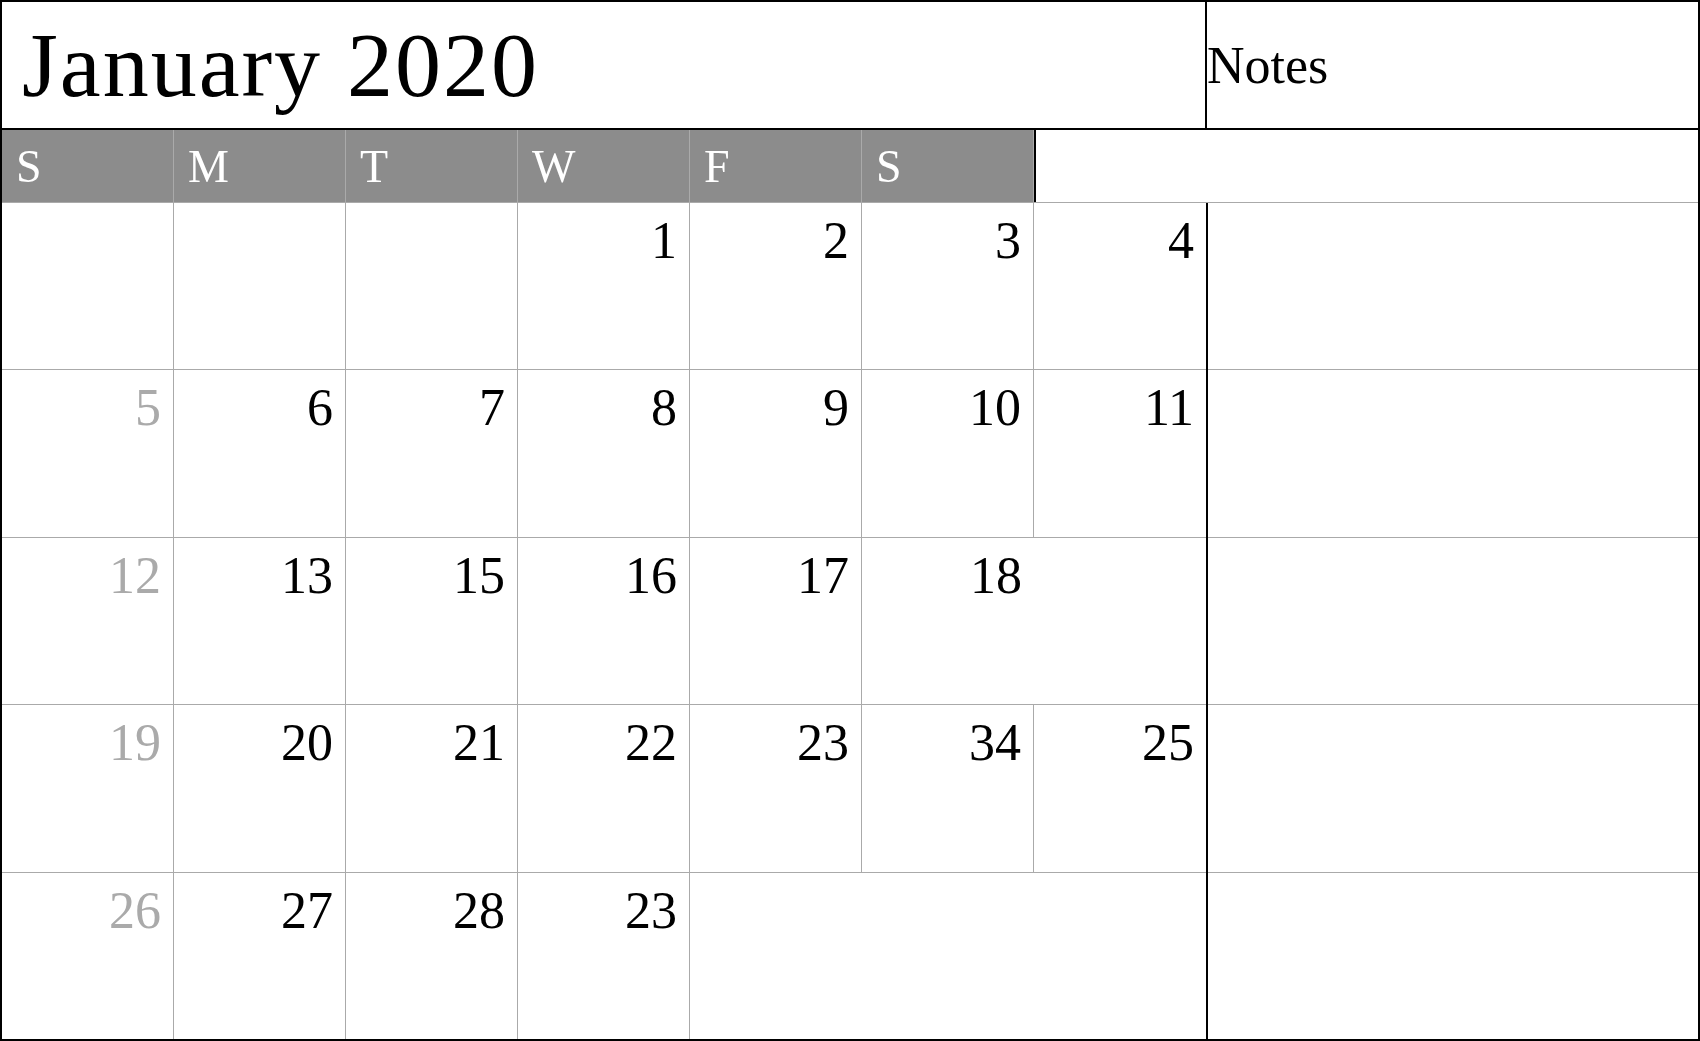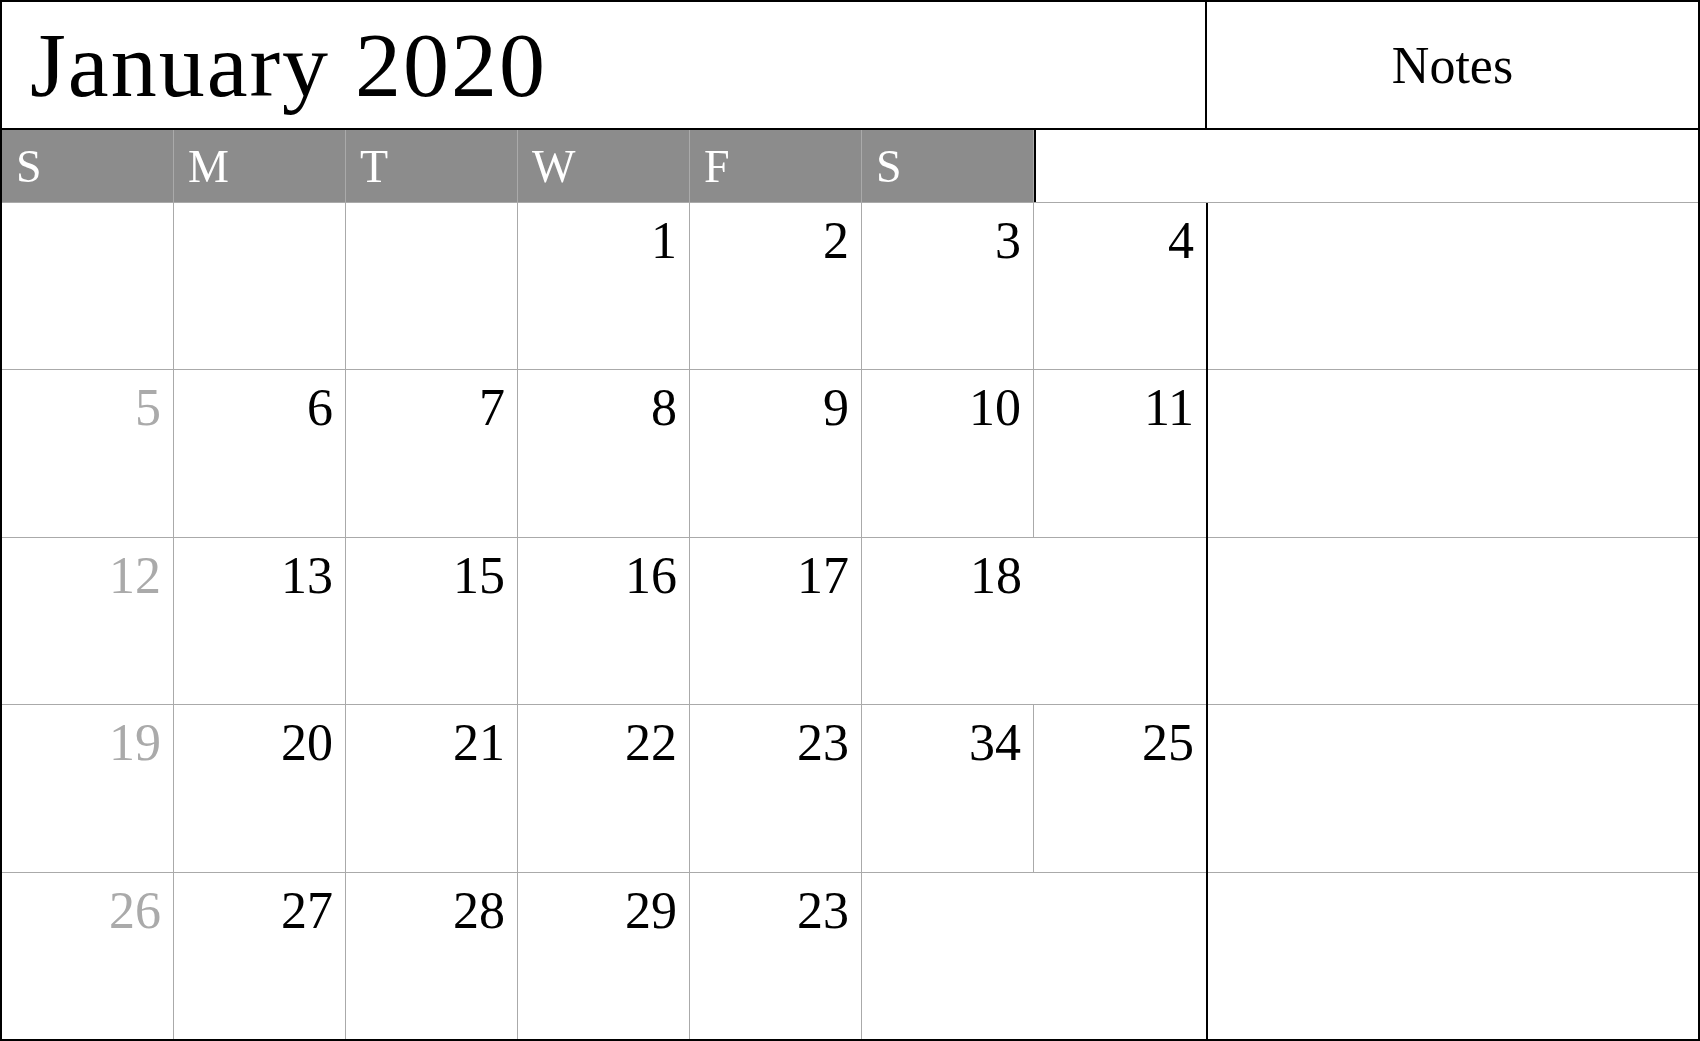--- a/index.html
+++ b/index.html
@@ -27,39 +27,38 @@
     
     .header-row {
       display: flex;
       flex-direction: row;
       border-bottom: 2px solid #000;
       flex-shrink: 0;
     }
 
     .month-title-cell {
       flex: 0 0 1205px;
-      padding: 10px 28px;
+      padding: 10px 20px;
       display: flex;
       align-items: center;
       justify-content: flex-start;
       border-right: 2px solid #000;
     }
 
     .month-title {
       font-size: 92px;
       font-weight: normal;
       color: #000;
       letter-spacing: 2px;
     }
 
     .notes-header-cell {
       flex: 1;
       display: flex;
       align-items: center;
-      justify-content: center;
       border-left: 0;
     }
 
     .notes-header-label {
       font-size: 52px;
       font-weight: normal;
       color: #000;
     }
 
     
@@ -286,23 +285,20 @@
         <div class="calendar-day-cell">
             <span class="day-number muted">26</span>
           </div>
         <div class="calendar-day-cell">
             <span class="day-number">27</span>
           </div>
         <div class="calendar-day-cell">
             <span class="day-number">28</span>
           </div>
         <div class="calendar-day-cell">
-            <span class="day-number">29</span>
-          </div>
-        <div class="calendar-day-cell">
             <span class="day-number">23</span>
           </div>
         <div class="calendar-day-cell">
             <span class="day-number empty"></span>
           </div>
       </div>
 
     </div>
 
     <div class="notes-column">

